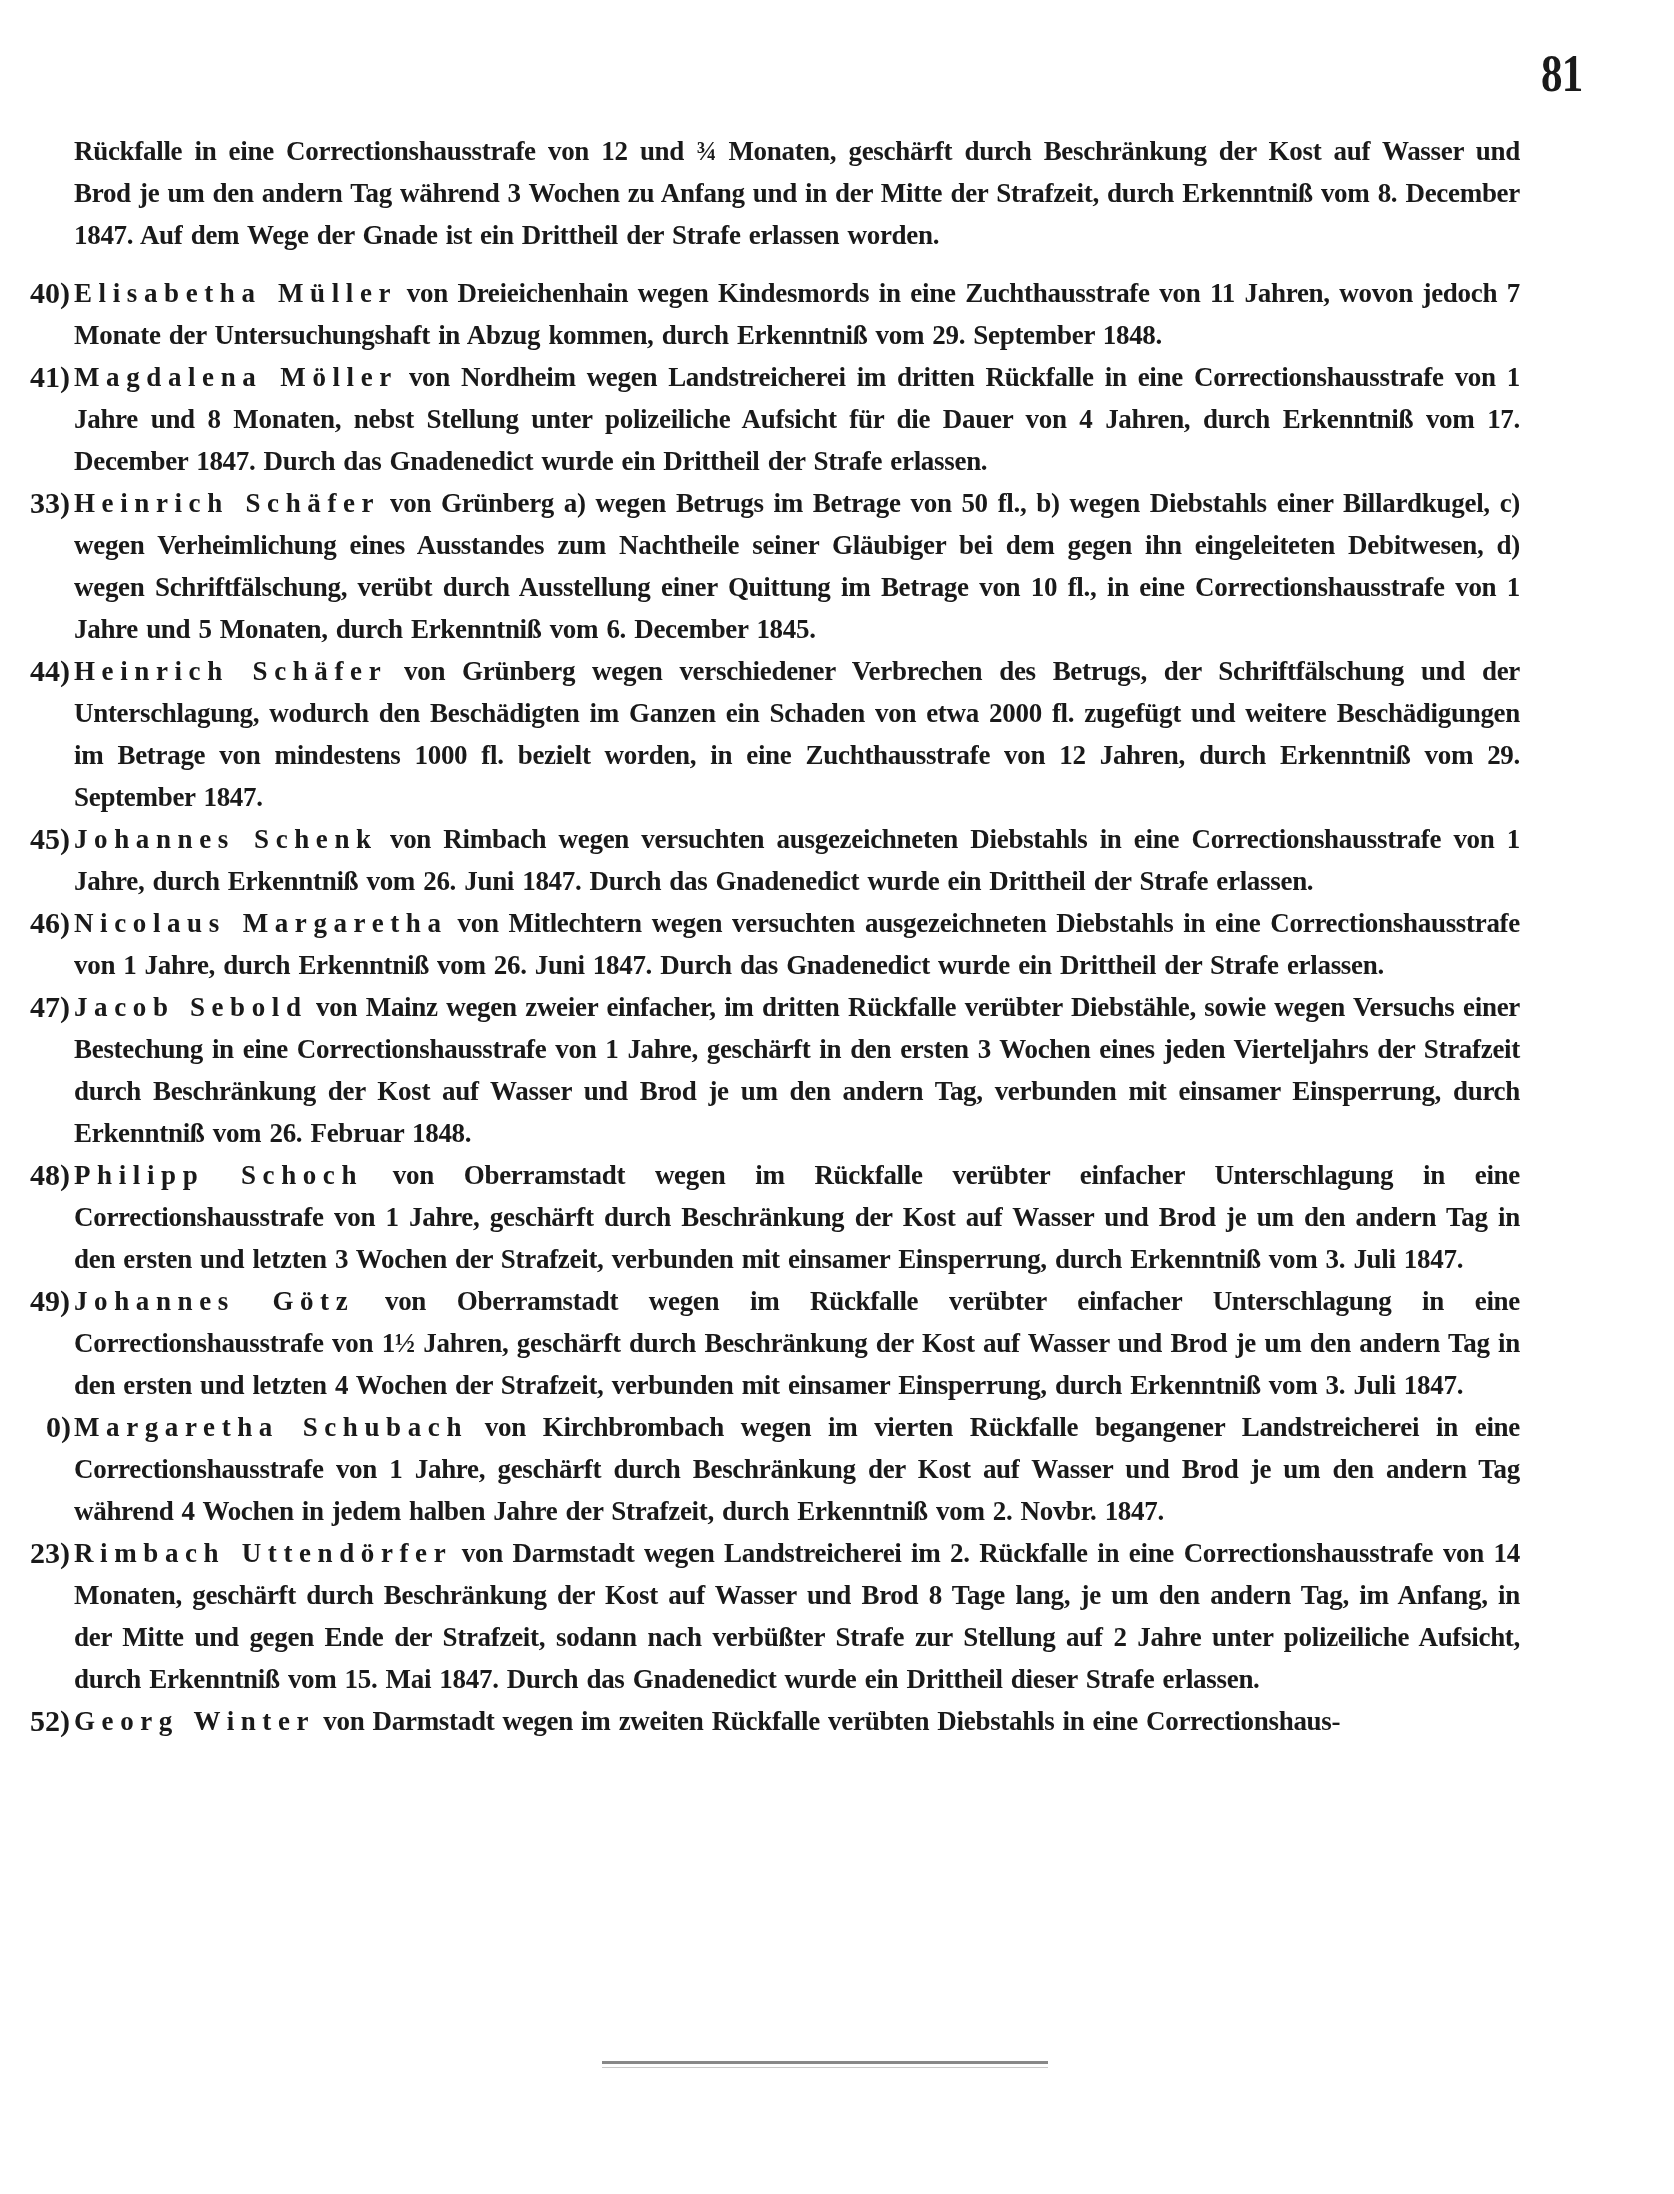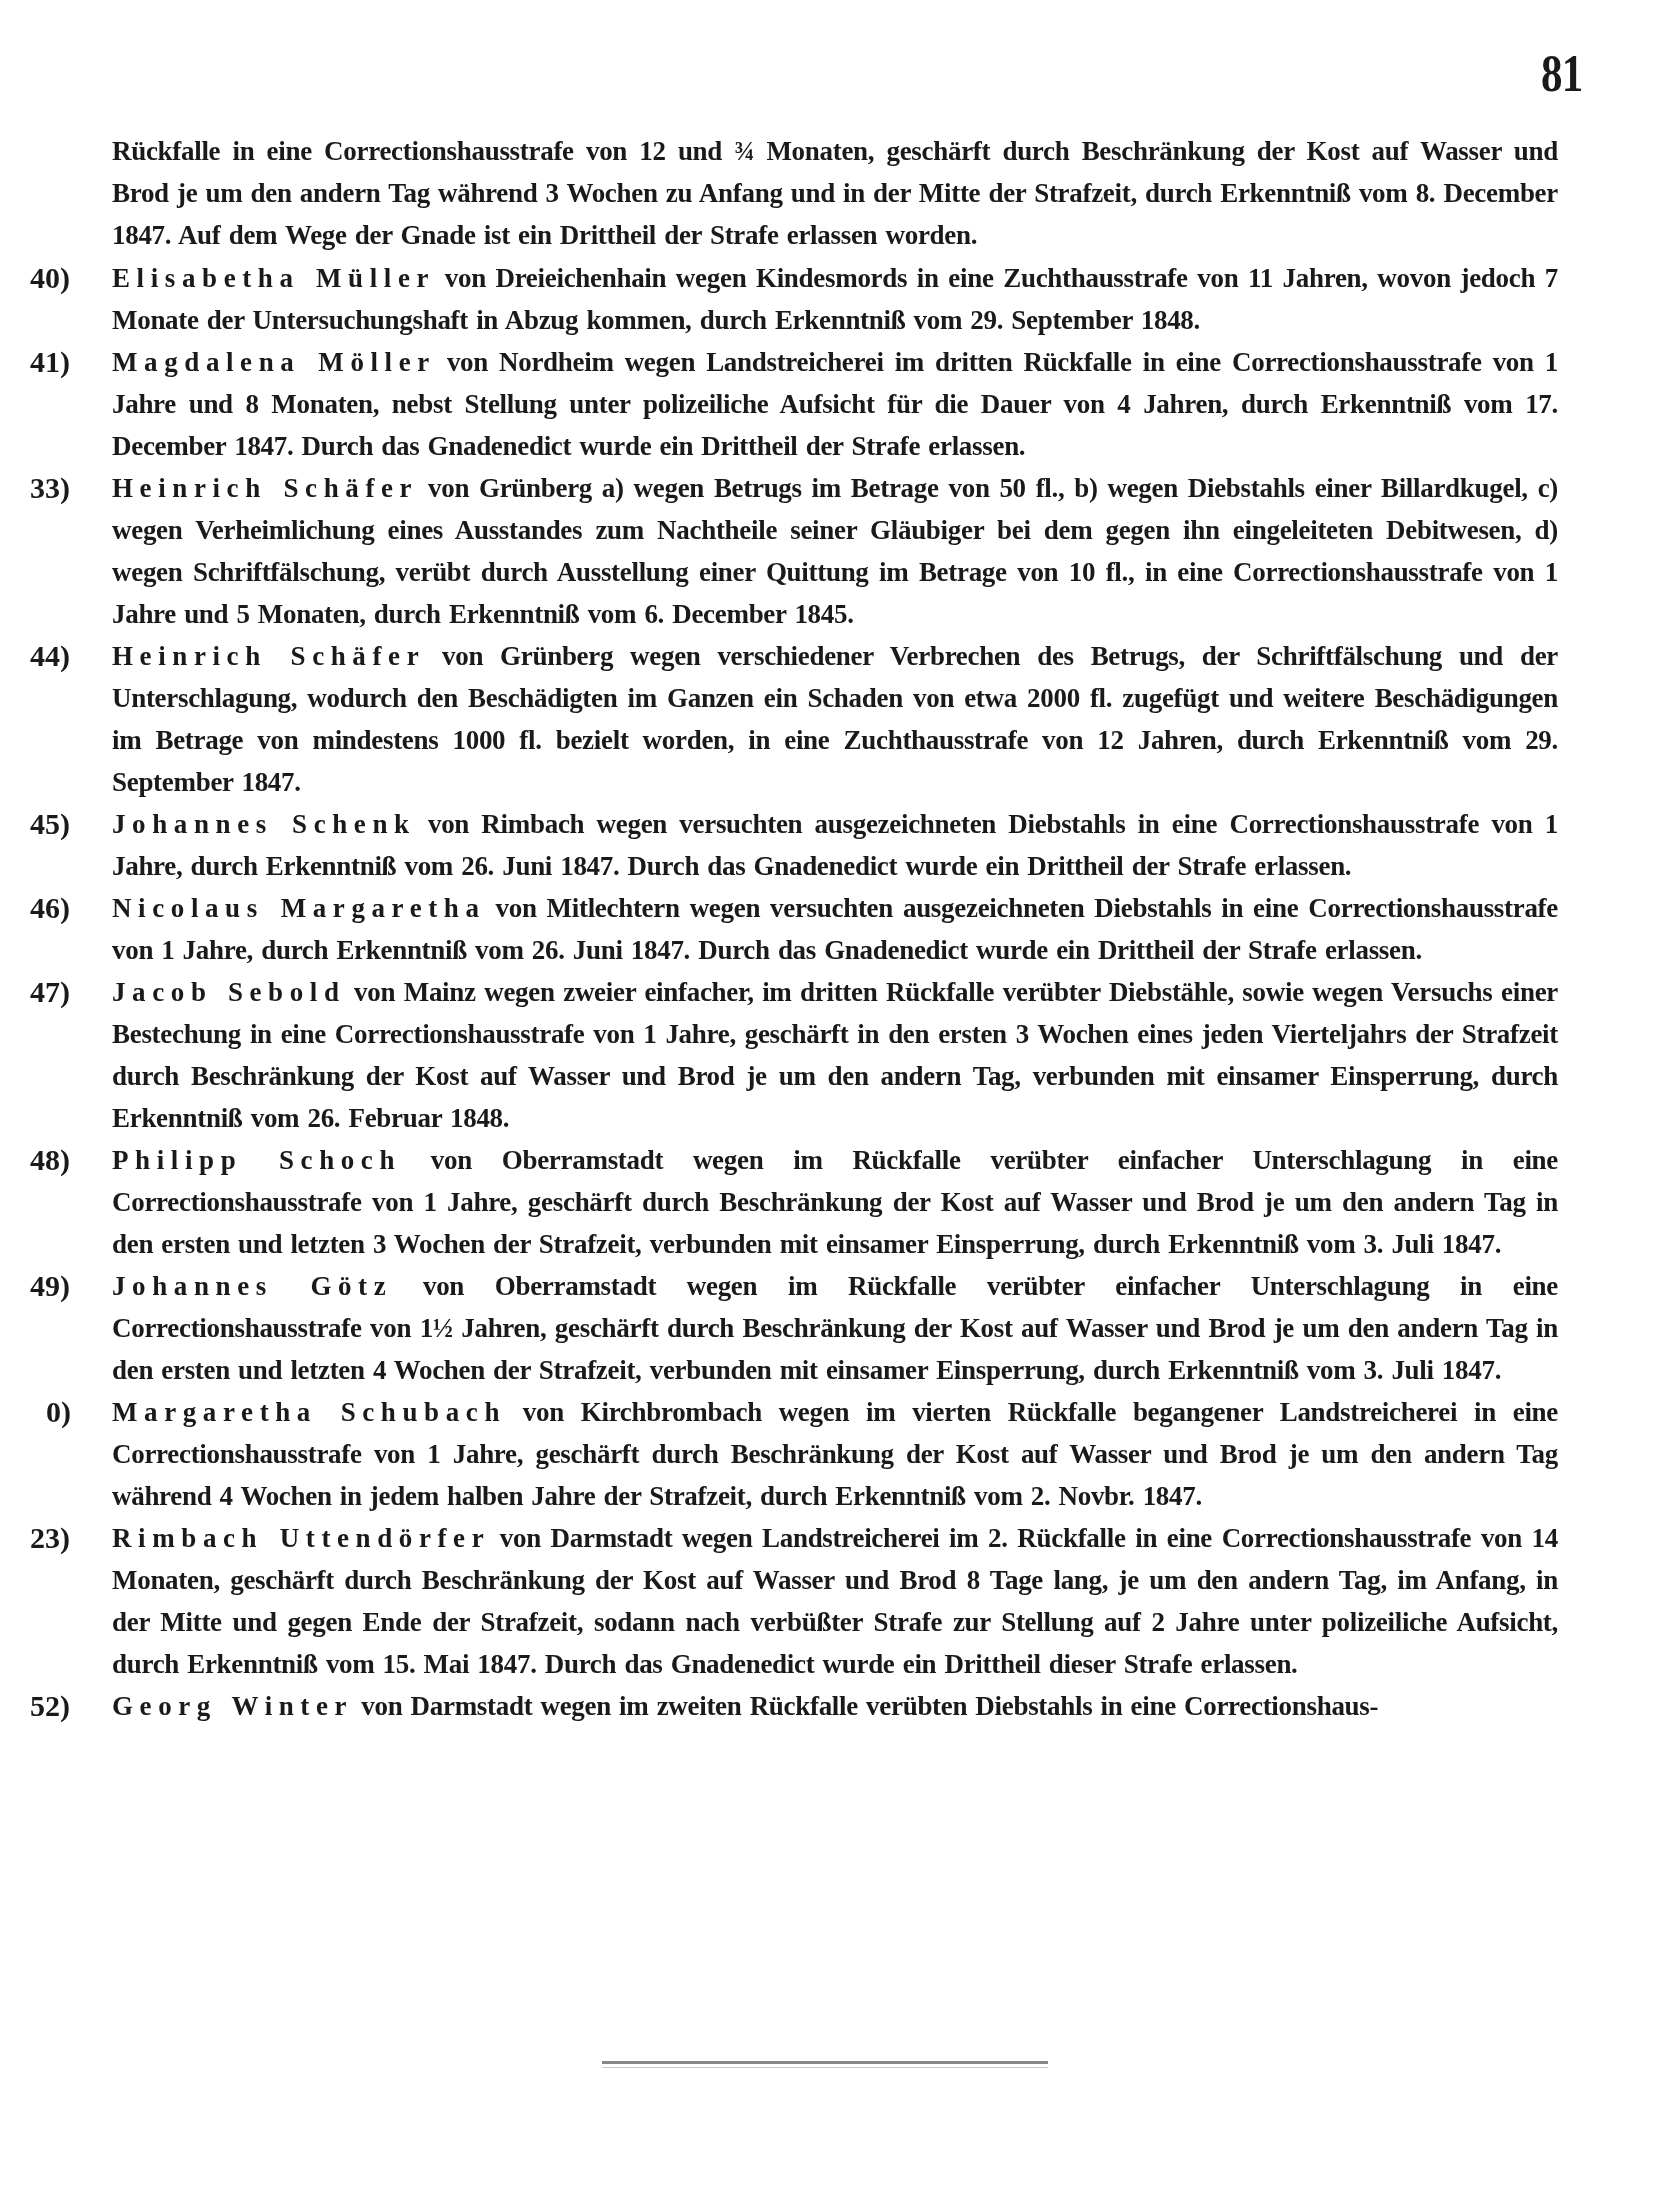--- a/index.html
+++ b/index.html
@@ -23,21 +23,21 @@
       transform: scaleY(1.25);
     }
     .content {
       position: absolute;
       top: 130px;
       left: 0;
       width: 1674px;
     }
     .para {
       position: relative;
-      padding-left: 112px;
+      padding-left: 74px;
       width: 1446px;
       font-size: 27px;
       line-height: 42px;
       font-weight: bold;
       text-align: justify;
       text-align-last: left;
       font-family: "Liberation Serif", serif;
       letter-spacing: -0.3px;
       word-spacing: 1.7px;
     }
@@ -71,21 +71,21 @@
     }
   </style>
 </head>
 <body>
 
 <div class="page-number">81</div>
 
 <div class="content">
   <p class="para" style="margin:0 0 0 0;">Rückfalle in eine Correctionshausstrafe von 12 und ¾ Monaten, geschärft durch Beschränkung der Kost auf Wasser und Brod je um den andern Tag während 3 Wochen zu Anfang und in der Mitte der Strafzeit, durch Erkenntniß vom 8. December 1847. Auf dem Wege der Gnade ist ein Drittheil der Strafe erlassen worden.</p>
 
-  <div class="para" style="margin-top:1px;">
+  <div class="para" style="margin-top:16px;">
     <span class="num">40)</span>
     <span class="name-spaced">Elisabetha Müller</span>
     <span>von Dreieichenhain wegen Kindesmords in eine Zuchthausstrafe von 11 Jahren, wovon jedoch 7 Monate der Untersuchungshaft in Abzug kommen, durch Erkenntniß vom 29. September 1848.</span>
   </div>
 
   <div class="para">
     <span class="num">41)</span>
     <span class="name-spaced">Magdalena Möller</span>
     <span>von Nordheim wegen Landstreicherei im dritten Rückfalle in eine Correctionshausstrafe von 1 Jahre und 8 Monaten, nebst Stellung unter polizeiliche Aufsicht für die Dauer von 4 Jahren, durch Erkenntniß vom 17. December 1847. Durch das Gnadenedict wurde ein Drittheil der Strafe erlassen.</span>
   </div>

